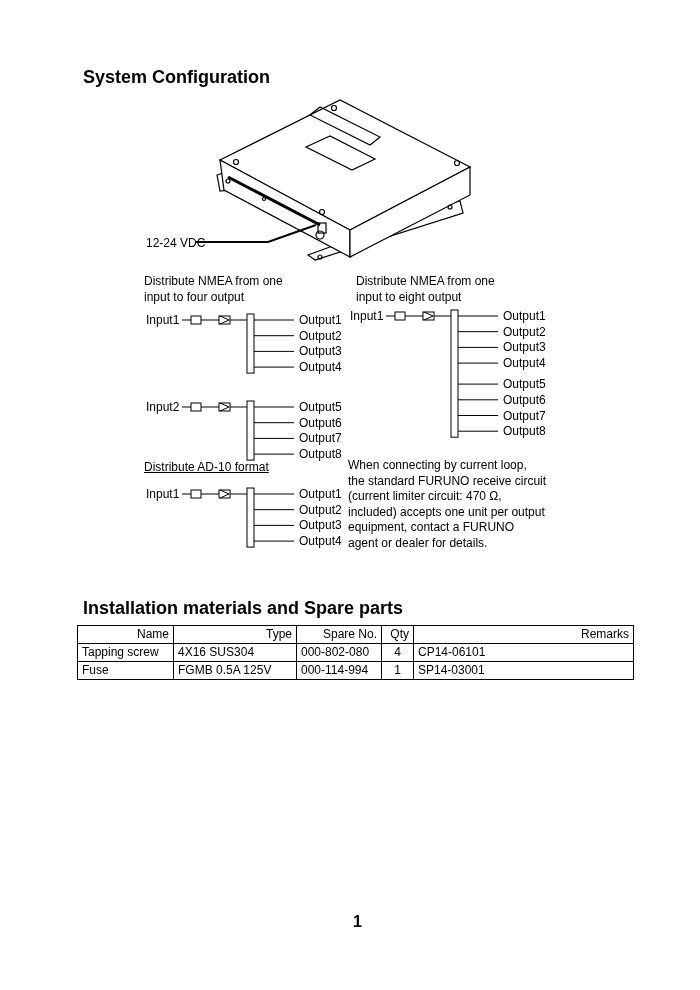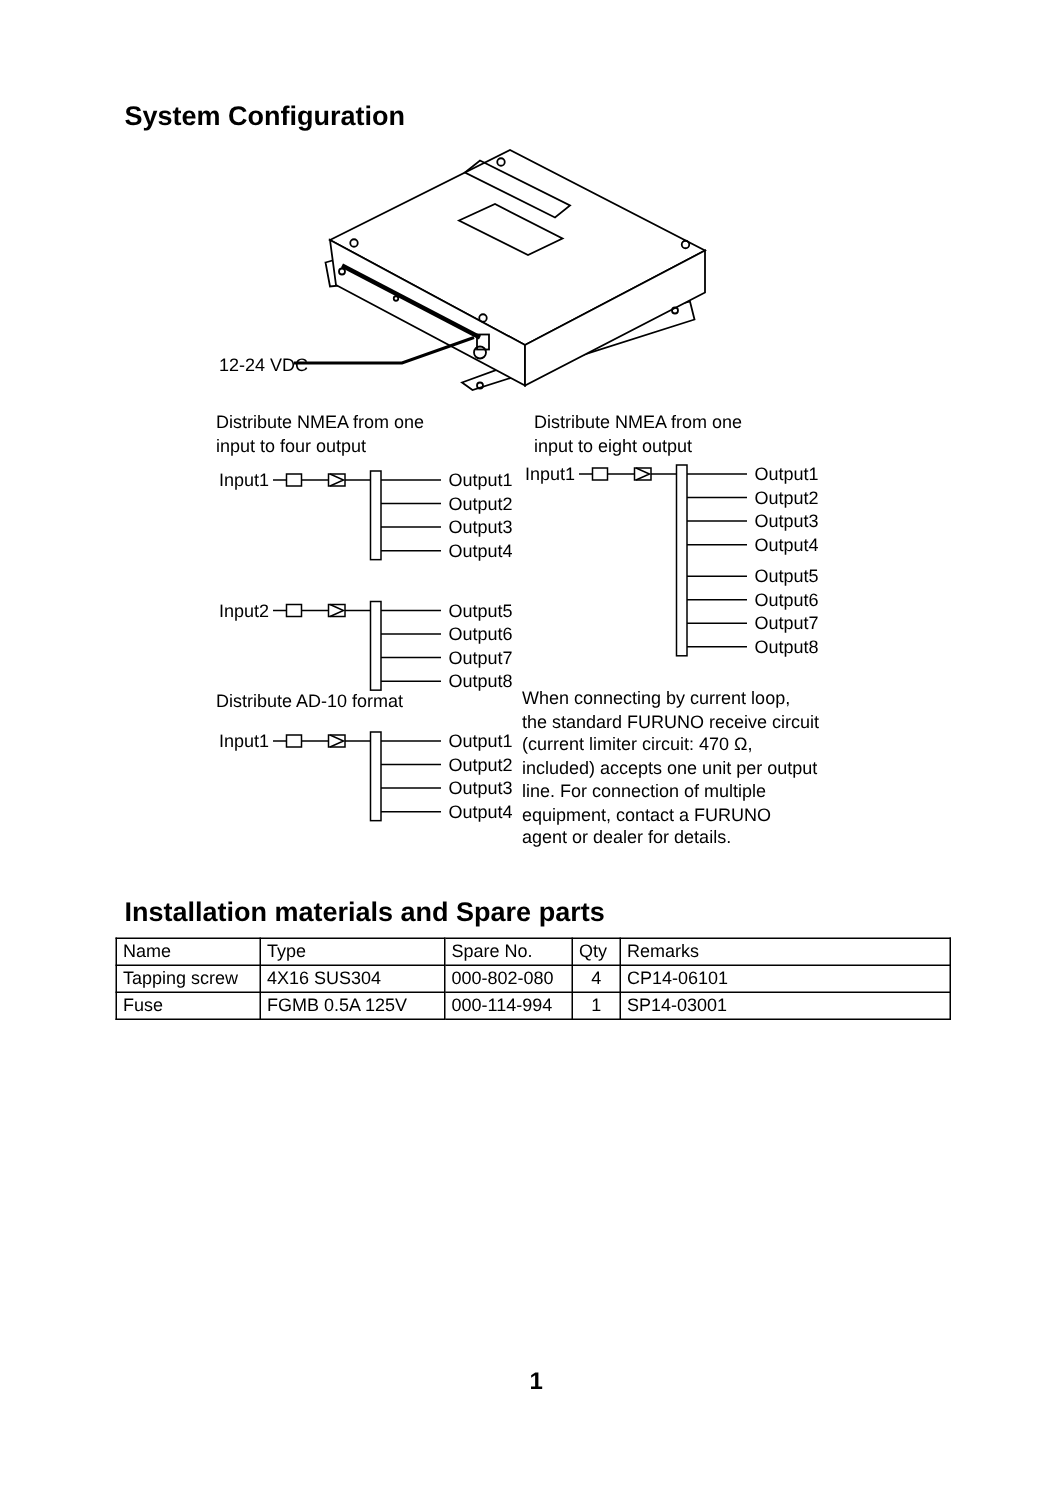--- a/index.html
+++ b/index.html
@@ -5,21 +5,21 @@
   html, body { margin: 0; padding: 0; background: #ffffff; }
   body { width: 700px; height: 990px; position: relative; overflow: hidden;
          font-family: "Liberation Sans", sans-serif; color: #000; }
   .abs { position: absolute; }
   .h1 { font-weight: bold; font-size: 18px; }
   .txt { font-size: 12px; line-height: 15.5px; }
   table.parts { position: absolute; left: 77px; top: 625px; width: 557px;
     border-collapse: collapse; font-size: 12px; }
   table.parts td, table.parts th { border: 1px solid #000; padding: 1px 4px; height: 15px;
     font-weight: normal; line-height: 15px; }
-  table.parts th { text-align: left; }
+  table.parts th { text-align: right; }
   .c { text-align: center; }
   .pageno { font-weight: bold; font-size: 16px; }
 </style>
 </head>
 <body>
 
 <div class="abs h1" style="left:83px; top:67px;">System Configuration</div>
 
 <svg class="abs" style="left:140px; top:95px;" width="340" height="170">
   <g fill="none" stroke="#000" stroke-width="1.2">
@@ -128,21 +128,21 @@
       <text x="153" y="11" font-size="12" font-family="Liberation Sans, sans-serif">Output1</text>
       <text x="153" y="26.7" font-size="12" font-family="Liberation Sans, sans-serif">Output2</text>
       <text x="153" y="42.4" font-size="12" font-family="Liberation Sans, sans-serif">Output3</text>
       <text x="153" y="58.099999999999994" font-size="12" font-family="Liberation Sans, sans-serif">Output4</text>
       <text x="153" y="79.1" font-size="12" font-family="Liberation Sans, sans-serif">Output5</text>
       <text x="153" y="94.8" font-size="12" font-family="Liberation Sans, sans-serif">Output6</text>
       <text x="153" y="110.5" font-size="12" font-family="Liberation Sans, sans-serif">Output7</text>
       <text x="153" y="126.2" font-size="12" font-family="Liberation Sans, sans-serif">Output8</text>
     </svg></div>
 
-<div class="abs txt" style="left:144px; top:460px;">
+<div class="abs txt" style="left:144px; top:460px;text-decoration:underline;">
   <div>Distribute AD-10 format</div>
 </div>
 <div id="diag-d3g1" class="abs" style="left:146px; top:487px;"><svg width="210" height="66.1">
       <text x="0" y="11" font-size="12" font-family="Liberation Sans, sans-serif">Input1</text>
       <g stroke="#000" fill="none" stroke-width="1">
         <line x1="36" y1="7" x2="45" y2="7"></line>
         <rect x="45" y="3" width="10" height="8" fill="#fff"></rect>
         <line x1="55" y1="7" x2="73" y2="7"></line>
         <rect x="73" y="3" width="11" height="8" fill="#fff"></rect>
         <polyline points="74,3 83,7 74,11"></polyline>
@@ -157,21 +157,20 @@
       <text x="153" y="26.7" font-size="12" font-family="Liberation Sans, sans-serif">Output2</text>
       <text x="153" y="42.4" font-size="12" font-family="Liberation Sans, sans-serif">Output3</text>
       <text x="153" y="58.099999999999994" font-size="12" font-family="Liberation Sans, sans-serif">Output4</text>
     </svg></div>
 
 <div class="abs txt" style="left:348px; top:458px;">
   <div>When connecting by current loop,</div>
   <div>the standard FURUNO receive circuit</div>
   <div>(current limiter circuit: 470 Ω,</div>
   <div>included) accepts one unit per output</div>
-  <div>line. For connection of multiple</div>
   <div>equipment, contact a FURUNO</div>
   <div>agent or dealer for details.</div>
 </div>
 
 <div class="abs h1" style="left:83px; top:598px;">Installation materials and Spare parts</div>
 
 <table class="parts">
   <colgroup>
     <col style="width:96px">
       <col style="width:123px">

